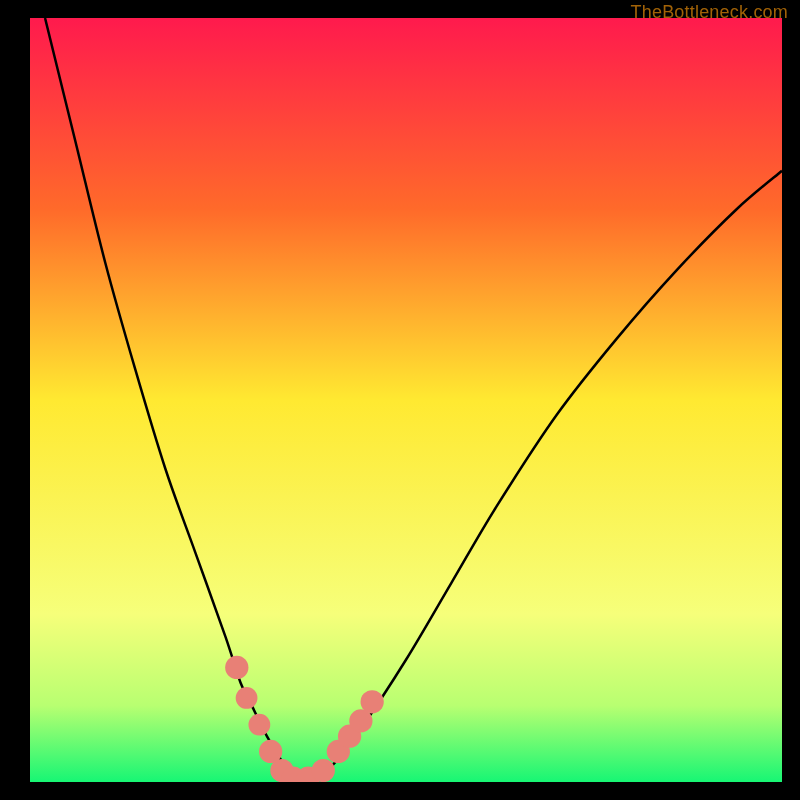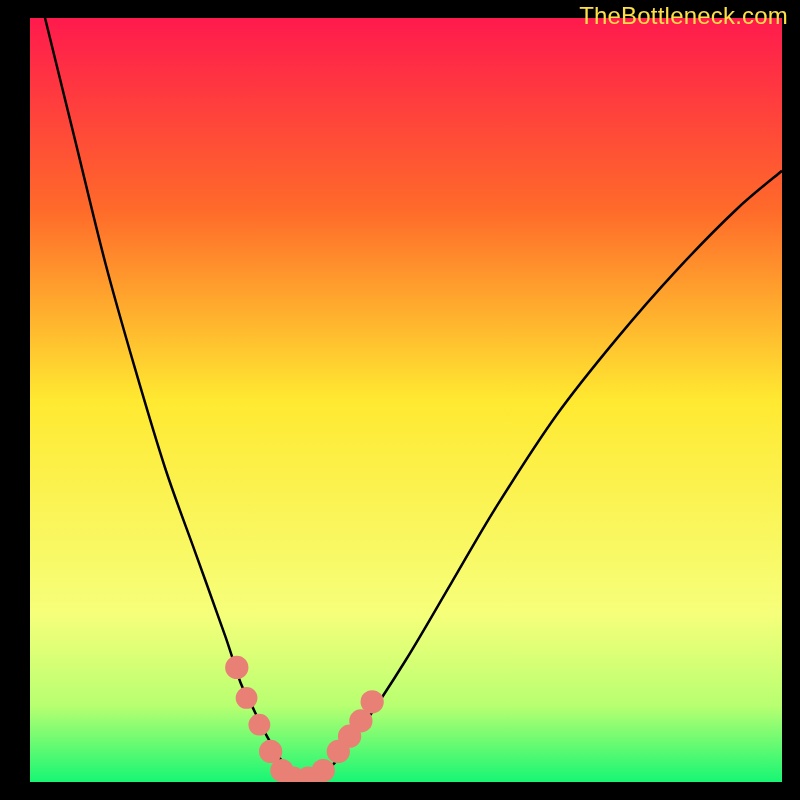--- a/index.html
+++ b/index.html
@@ -22,22 +22,22 @@
     left: 30px;
     top: 18px;
     width: 752px;
     height: 764px;
     overflow: hidden;
   }
   .watermark {
     position: absolute;
     top: 2px;
     right: 12px;
-    color: #fde047;
-    font-size: 24px;
+    color: #a16207;
+    font-size: 18px;
     font-weight: 400;
     letter-spacing: 0.2px;
     z-index: 5;
   }
   svg { display: block; }
 </style>
 </head>
 <body>
 
 <div class="frame">

